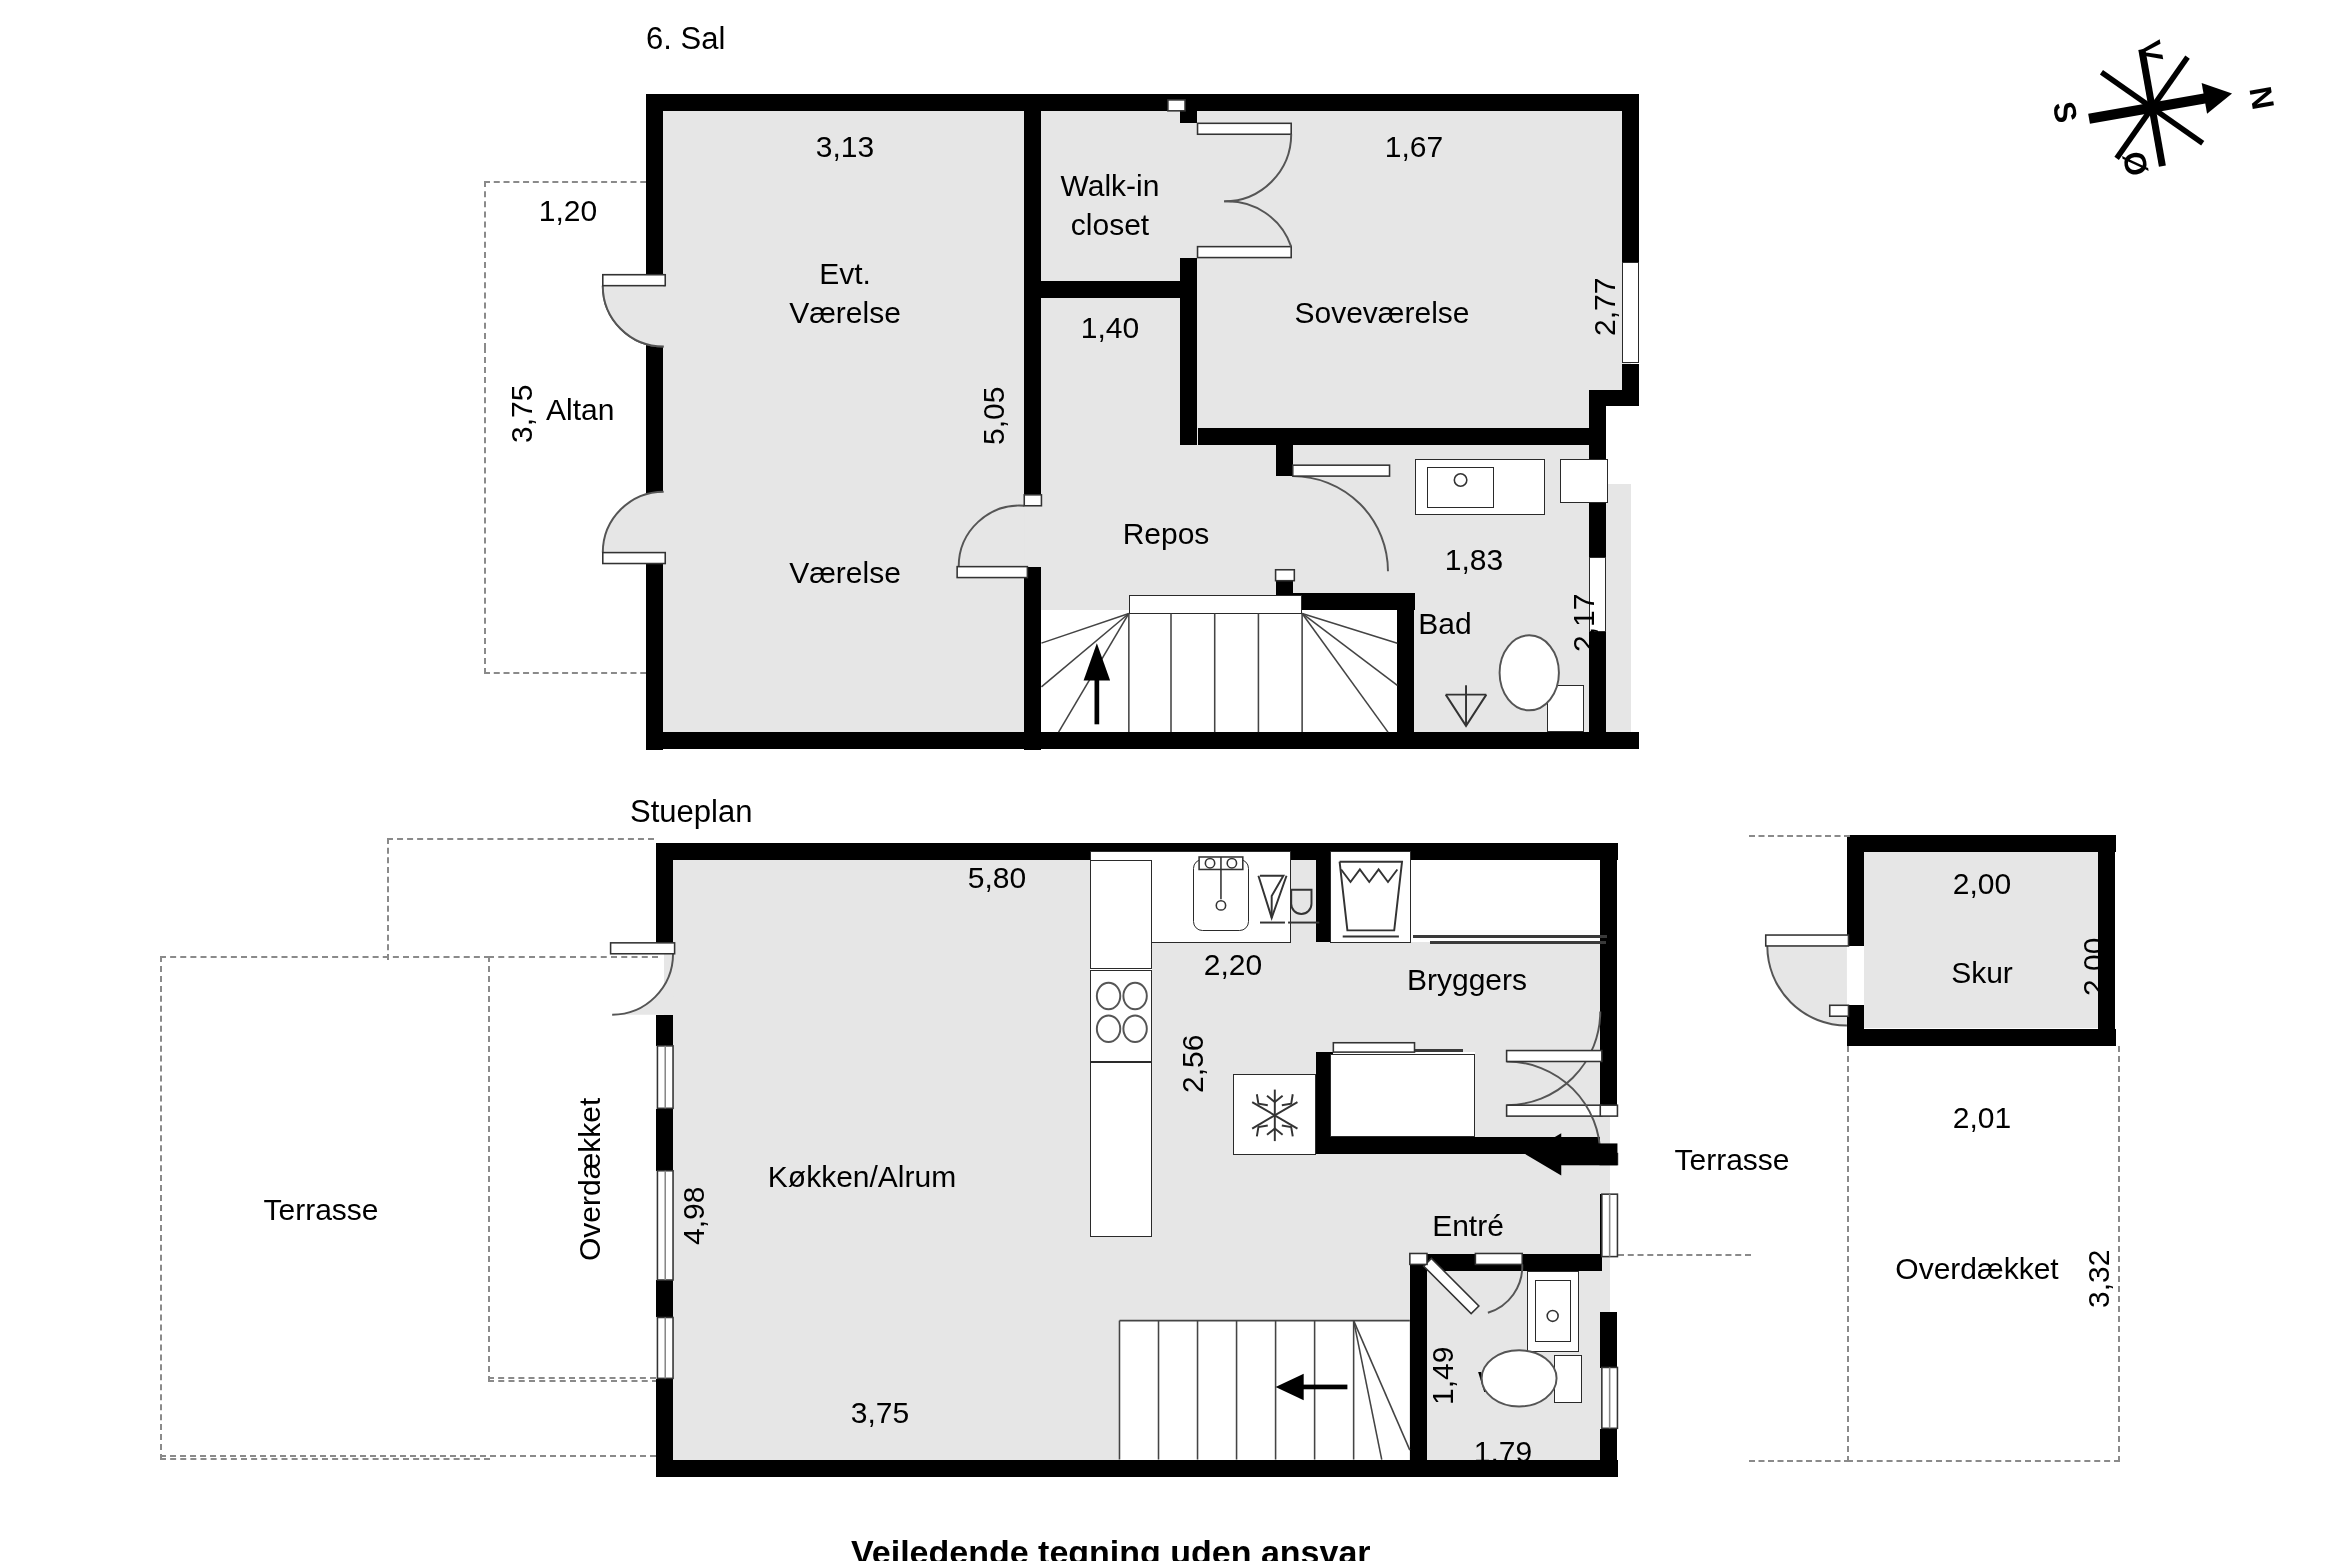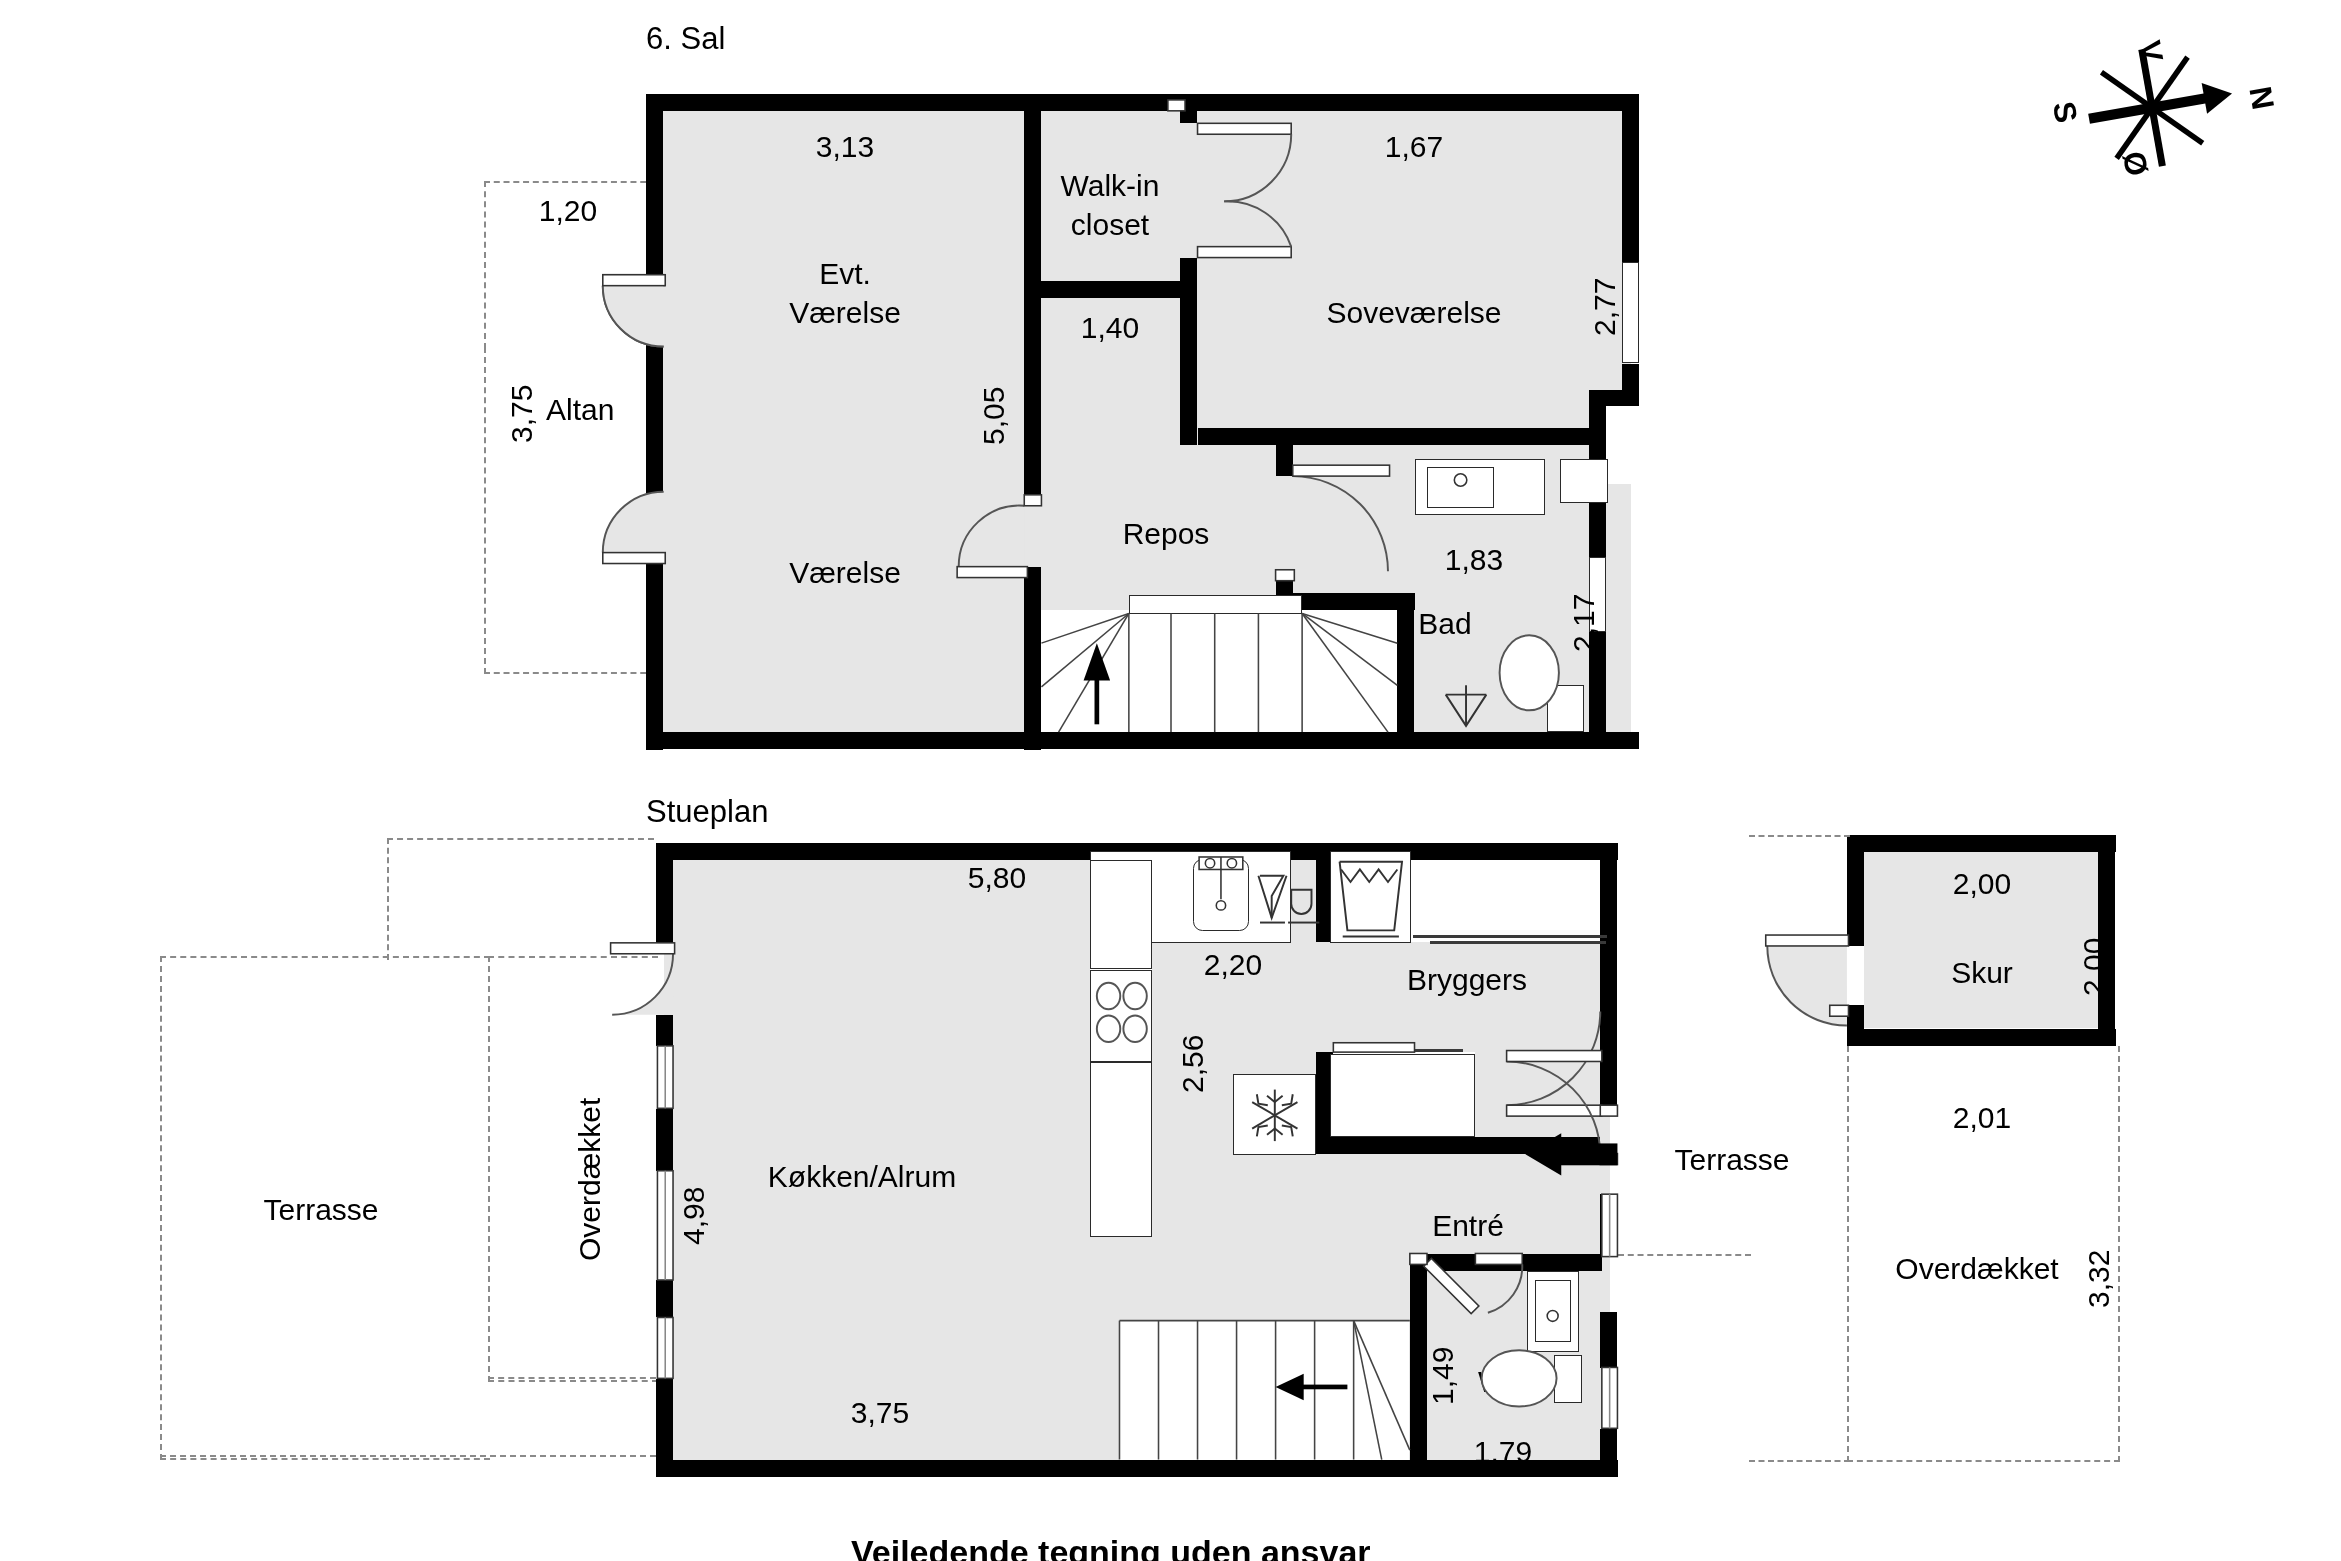--- a/index.html
+++ b/index.html
@@ -100,31 +100,31 @@
 <div class="lbl big center" style="left:568px;top:195px;">1,20</div>
 <div class="lbl big rot90" style="left:506px;top:443px;">3,75</div>
 <div class="lbl room-name" style="left:546px;top:394px;">Altan</div>
 
 <div class="lbl room-name center" style="left:1110px;top:170px;">Walk-in</div>
 <div class="lbl room-name center" style="left:1110px;top:209px;">closet</div>
 <div class="lbl big center" style="left:1110px;top:312px;">1,40</div>
 <div class="lbl big rot90" style="left:978px;top:445px;">5,05</div>
 
 <div class="lbl big center" style="left:1414px;top:131px;">1,67</div>
-<div class="lbl room-name center" style="left:1414px;top:297px;">Soveværelse</div>
+<div class="lbl room-name center" style="left:1382px;top:297px;">Soveværelse</div>
 <div class="lbl big rot90" style="left:1589px;top:336px;">2,77</div>
 
 <div class="lbl room-name center" style="left:845px;top:557px;">Værelse</div>
 <div class="lbl room-name center" style="left:1166px;top:518px;">Repos</div>
 
 <div class="lbl big center" style="left:1474px;top:544px;">1,83</div>
 <div class="lbl room-name center" style="left:1445px;top:608px;">Bad</div>
 <div class="lbl big rot90" style="left:1568px;top:652px;">2,17</div>
 
-<div class="lbl plan-title" style="left:646px;top:795px;">Stueplan</div>
+<div class="lbl plan-title" style="left:630px;top:795px;">Stueplan</div>
 
 <div class="dash-box" style="left:160px;top:956px;width:328px;height:500px;border-right:none;"></div>
 <div class="dash-box" style="left:387px;top:838px;width:265px;height:120px;border-bottom:none;border-right:none;"></div>
 
 <div class="dash-box" style="left:488px;top:956px;width:168px;height:422px;border-right:none;"></div>
 
 <div class="dash" style="left:160px;top:1455px;width:496px;border-top:2.3px dashed #8a8a8a;"></div>
 <div class="dash" style="left:488px;top:1377px;width:168px;border-top:2.3px dashed #8a8a8a;"></div>
 
 <div class="room" style="left:664px;top:851px;width:946px;height:609px;"></div>

